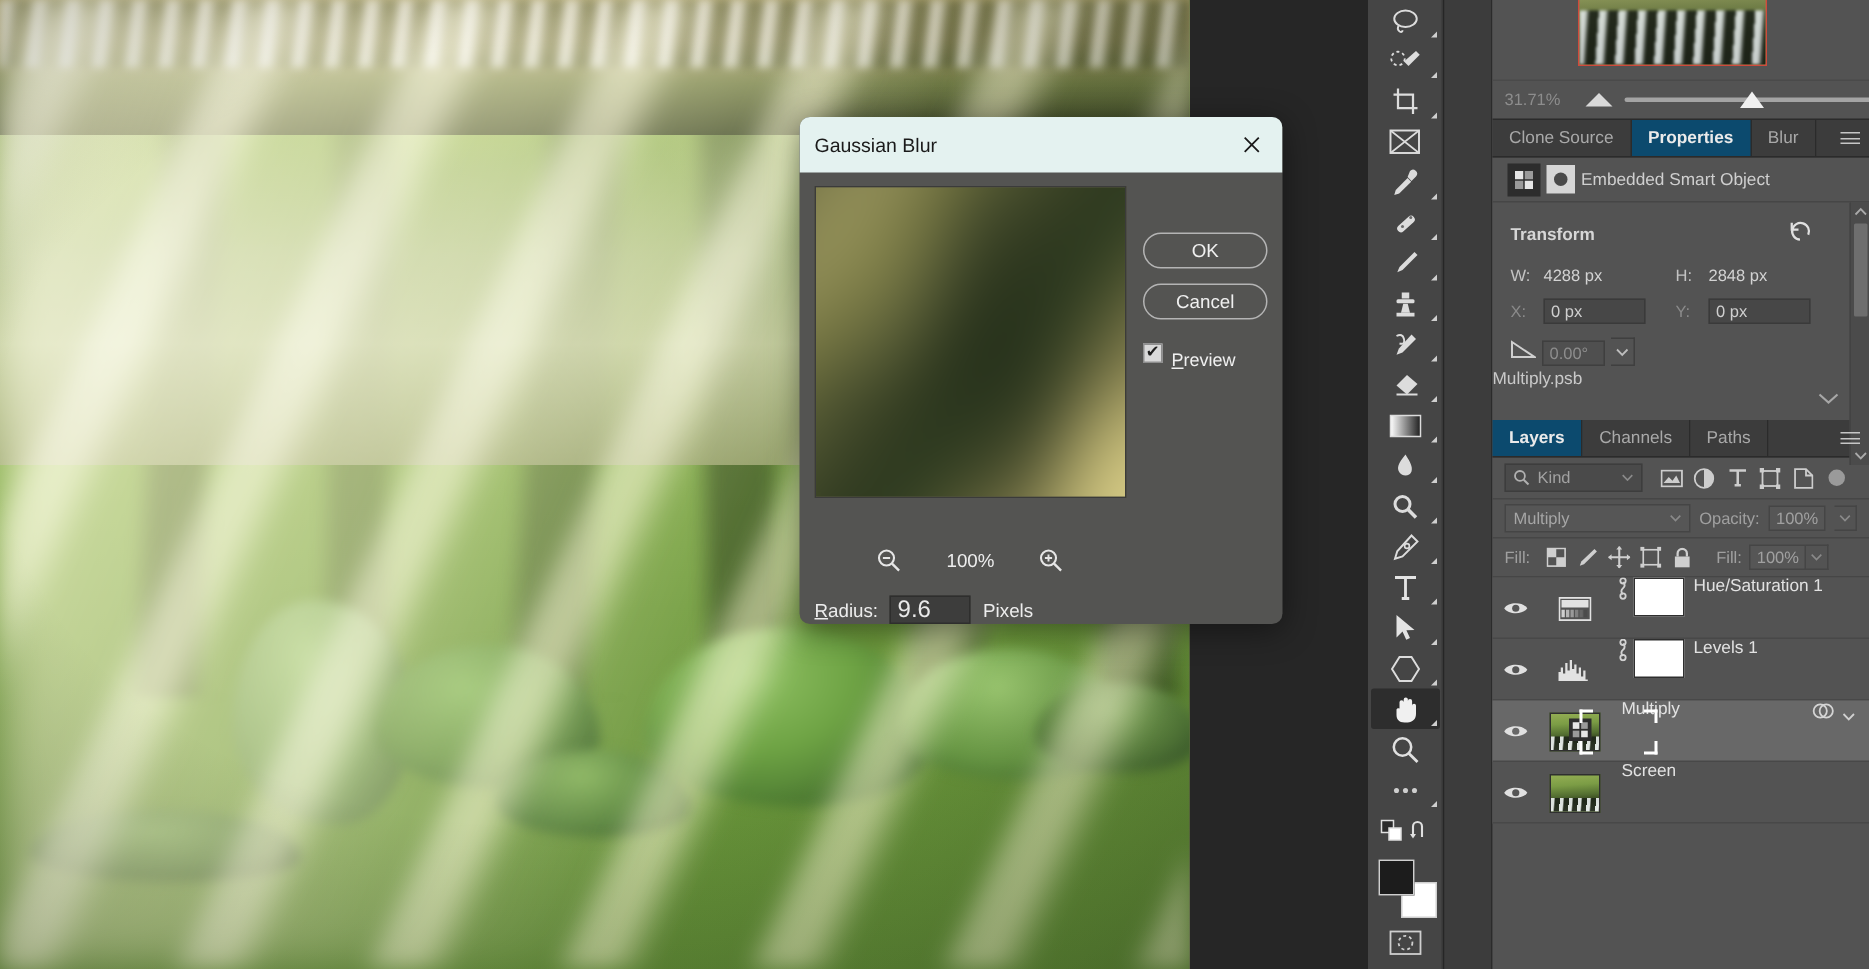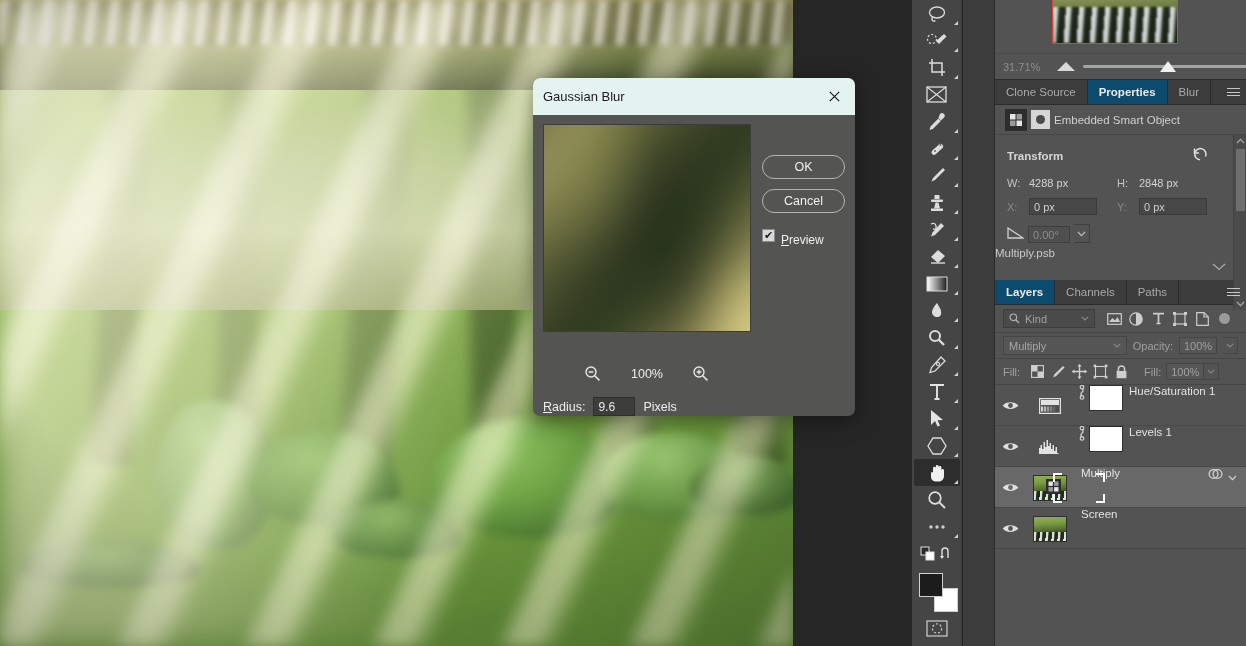--- a/index.html
+++ b/index.html
@@ -212,26 +212,26 @@
   .zoom-btn { cursor: pointer; width: 18px; height: 18px; }
   .zoom-pct { font-size: 12.5px; color: #ededed; min-width: 38px; text-align: center; }
 
   .radius-row {
     position: absolute; left: 10px; top: 282px;
     display: flex; align-items: center; gap: 8px;
   }
   .radius-label { font-size: 12.5px; color: #ededed; }
   .radius-label u { text-decoration: underline; }
   .radius-input {
-    width: 42px; height: 19px;
+    width: 54px; height: 19px;
     background: #3d3d3c;
     border: 1px solid #2e2e2d;
     color: #e9e9e9;
     font-family: "Liberation Sans", sans-serif;
-    font-size: 12px;
+    font-size: 16px;
     padding: 0 4px;
   }
   .radius-units { font-size: 12.5px; color: #ededed; }
 
   
   .toolbar {
     position: absolute; left: 912px; top: 0;
     width: 50px; height: 646px;
     background: #454545;
     border-right: 1px solid #383838;

